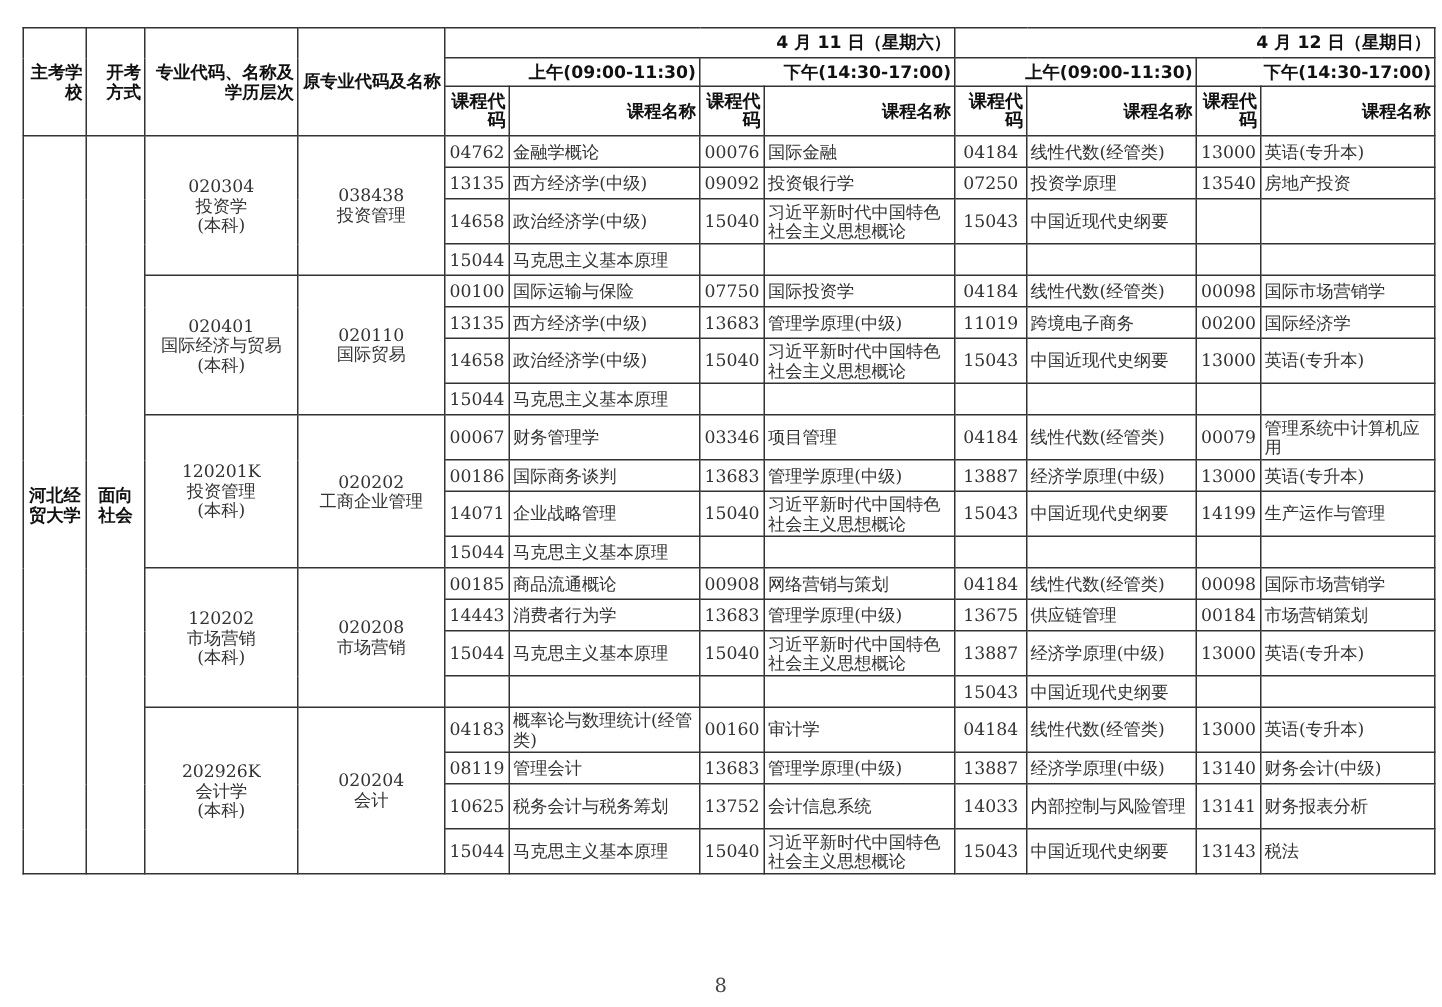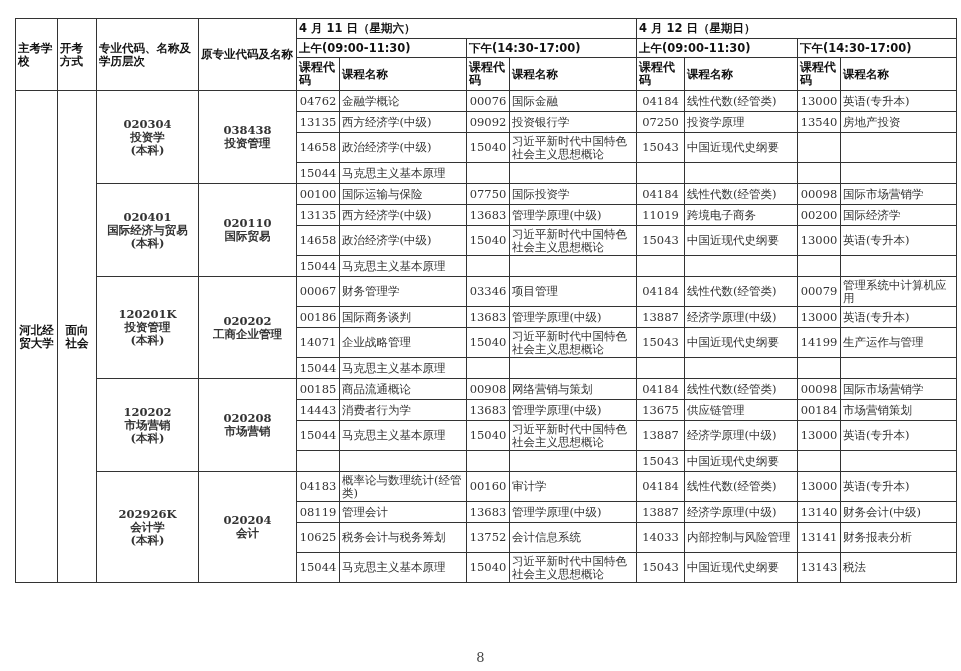--- a/index.html
+++ b/index.html
@@ -2,28 +2,28 @@
 <html><head>
 <meta charset="utf-8">
 <style>
   html, body { margin:0; padding:0; background:#fff; }
   body { width:961px; height:671px; position:relative; overflow:hidden;
          font-family:"DejaVu Serif", "Liberation Serif", serif; color:#222; }
   table.sched { position:absolute; left:15px; top:18px; border-collapse:collapse;
          table-layout:fixed; width:941px; }
   table.sched td, table.sched th { border:1px solid #333; padding:0 2px; font-size:11.5px;
          line-height:13px; overflow:hidden; }
-  th { font-family:"DejaVu Sans", "Liberation Sans", sans-serif; font-weight:bold; font-size:12px; color:#111; text-align:left; }
+  th { font-family:"DejaVu Sans", "Liberation Sans", sans-serif; font-weight:bold; font-size:12px; color:#111; text-align:right; }
   th.h-main { font-size:12.5px; }
   td { font-weight:normal; color:#333; }
   td.code { text-align:center; font-size:11px; }
   td.name { text-align:left; }
   td.major, td.orig { text-align:center; vertical-align:middle; }
   td.school, td.mode { text-align:center; vertical-align:middle; font-family:"DejaVu Sans","Liberation Sans",sans-serif; font-weight:bold; font-size:12.5px; color:#111;margin-left:48px; }
-  .pl { display:block;font-weight:bold; }
+  .pl { display:block; }
   tr.r1 { height:20px; }
   tr.r2 { height:19px; }
   tr.r3 { height:33px; }
   tr.rd { height:21px; }
   tr.rt { height:30px; }
   .page-num { position:absolute; left:0; width:961px; top:650px; text-align:center; font-size:13px; color:#444; }
 </style>
 </head>
 <body>
 

